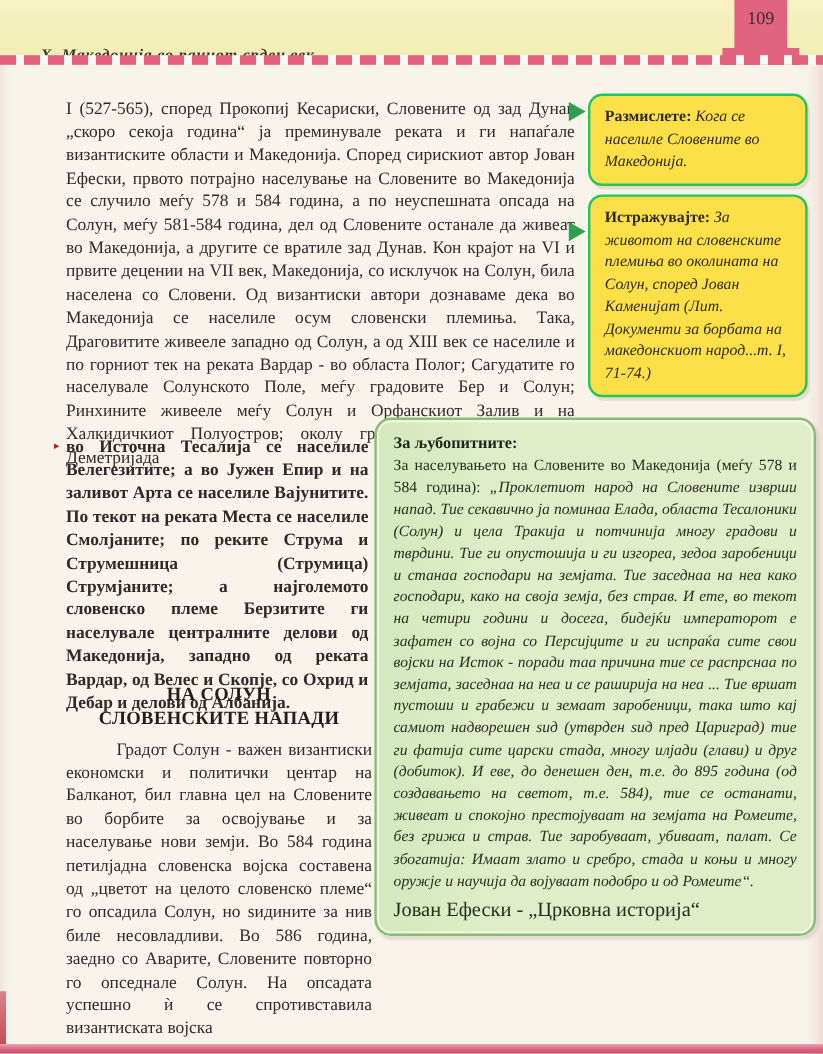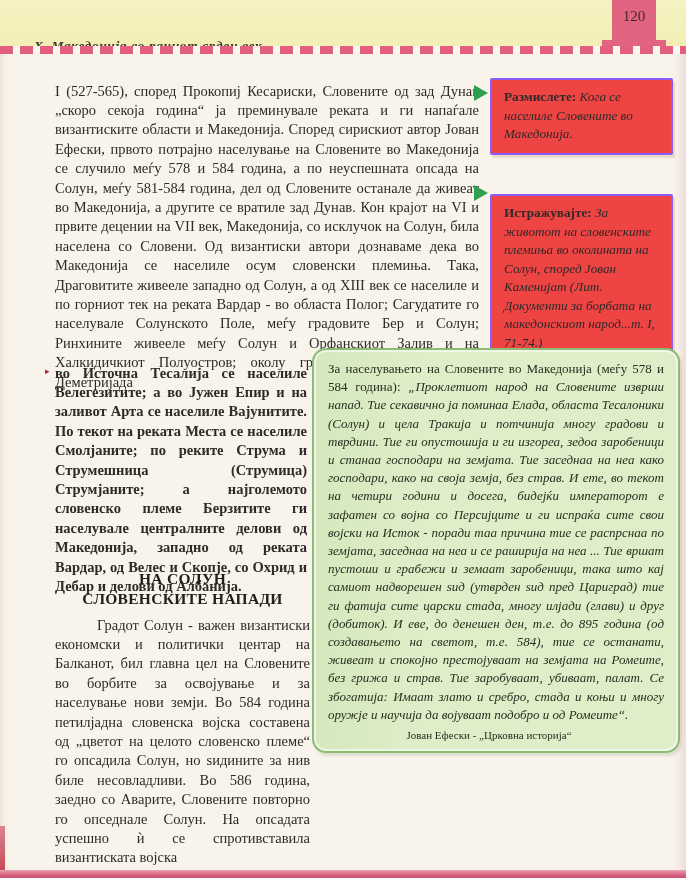--- a/index.html
+++ b/index.html
@@ -54,29 +54,29 @@
     text-align:center;font-weight:bold;font-size:15.5px;
     line-height:20px;color:#201d1b;letter-spacing:.3px;
   }
   .pen-mark{
     position:absolute;left:45px;top:366px;
     color:#a32626;font-size:9px;
   }
   
   .ybox{
     position:absolute;left:490px;width:183px;
-    background:#ef4444;
-    border:2px solid #8b5cf6;border-radius:2px;
+    background:#fde047;
+    border:2px solid #22c55e;border-radius:12px;
     padding:8px 10px 9px 12px;
     box-shadow:2px 3px 0 rgba(196,170,110,.30);
     font-size:13.2px;line-height:18.5px;color:#2d2a27;
     box-sizing:border-box;
   }
   .ybox1{top:78px;}
-  .ybox2{top:194px;}
+  .ybox2{top:162px;}
   .ybox .lbl{font-weight:bold;font-style:normal;}
   .ybox .txt{font-style:italic;}
   .tri{
     position:absolute;left:474px;width:0;height:0;
     border-top:8px solid transparent;
     border-bottom:8px solid transparent;
     border-left:14px solid #2f9e4f;
   }
   .tri1{top:85px;}
   .tri2{top:185px;}
@@ -86,21 +86,21 @@
     background:linear-gradient(90deg,#d5e8bd 0%,#dfeec9 30%,#dfeec9 100%);
     border:2px solid #8abd72;border-radius:14px;
     box-shadow:inset 0 0 0 2px rgba(255,255,255,.55), 2px 3px 2px rgba(160,160,140,.25);
     padding:9px 14px 10px 14px;
     box-sizing:border-box;color:#25301f;
   }
   .gbox .gtitle{font-weight:bold;font-size:13.6px;line-height:19px;color:#1d261a;}
   .gbox .gtext{font-size:13px;line-height:18.2px;text-align:justify;margin-top:1px;}
   .gbox .gquote{font-style:italic;font-family:Liberation Serif, serif;}
   .gbox .gattr{
-    text-align:center;font-size:11px;margin-top:5px;padding-right:14px;color:#25301f;
+    text-align:left;font-size:17px;margin-top:5px;padding-right:14px;color:#25301f;
   }
   
   .bottom-strip{
     position:absolute;left:0;bottom:0;width:686px;height:8px;
     background:linear-gradient(180deg,#eaa2b2 0%,#d66180 60%,#c9536f 100%);
   }
   .left-sliver{
     position:absolute;left:0;bottom:6px;width:5px;height:46px;
     background:linear-gradient(180deg,#d8848f,#c44b55);
   }
@@ -108,21 +108,21 @@
 </head>
 <body>
 
 <div class="page">
 
   <div class="topband"></div>
   <div class="chapter-title">X.  Македонија во раниот срден век</div>
 
   <div class="page-tab"></div>
   <div class="page-tab-foot"></div>
-  <div class="page-num">120</div>
+  <div class="page-num">109</div>
 
   <div class="dashes"></div>
 
   <p class="para p1">I (527-565), според Прокопиј Кесариски, Словените од зад Дунав „скоро секоја година“ ја преминувале реката и ги напаѓале византиските области и Македонија. Според сирискиот автор Јован Ефески, првото потрајно населување на Словените во Македонија се случило меѓу 578 и 584 година, а по неуспешната опсада на Солун, меѓу 581-584 година, дел од Словените останале да живеат во Македонија, а другите се вратиле зад Дунав. Кон крајот на VI и првите децении на VII век, Македонија, со исклучок на Солун, била населена со Словени. Од византиски автори дознаваме дека во Македонија се населиле осум словенски племиња. Така, Драговитите живееле западно од Солун, а од XIII век се населиле и по горниот тек на реката Вардар - во областа Полог; Сагудатите го населувале Солунското Поле, меѓу градовите Бер и Солун; Ринхините живееле меѓу Солун и Орфанскиот Залив и на Халкидичкиот Полуостров; околу градовите Теба (Тива) и Деметријада</p>
 
   <span class="pen-mark">▸</span>
 
   <p class="para p1b">во Источна Тесалија се населиле Велегезитите; а во Јужен Епир и на заливот Арта се населиле Вајунитите. По текот на реката Места се населиле Смолјаните; по реките Струма и Струмешница (Струмица) Струмјаните; а најголемото словенско племе Берзитите ги населувале централните делови од Македонија, западно од реката Вардар, од Велес и Скопје, со Охрид и Дебар и делови од Албанија.</p>
 
   <h2 class="section-heading">
@@ -136,20 +136,21 @@
   <div class="ybox ybox1">
     <span class="lbl">Размислете:</span><span class="txt"> Кога се населиле Словените во Македонија.</span>
   </div>
 
   <span class="tri tri2"></span>
   <div class="ybox ybox2">
     <span class="lbl">Истражувајте:</span><span class="txt"> За животот на словенските племиња во околината на Солун, според Јован Каменијат (Лит. Документи за борбата на македонскиот народ...т. I, 71-74.)</span>
   </div>
 
   <div class="gbox">
+    <div class="gtitle">За љубопитните:</div>
     <div class="gtext">
       <span>За населувањето на Словените во Македонија (меѓу 578 и 584 година): </span><span class="gquote">„Проклетиот народ на Словените изврши напад. Тие секавично ја поминаа Елада, областа Тесалоники (Солун) и цела Тракија и потчинија многу градови и тврдини. Тие ги опустошија и ги изгореа, зедоа заробеници и станаа господари на земјата. Тие заседнаа на неа како господари, како на своја земја, без страв. И ете, во текот на четири години и досега,  бидејќи императорот е зафатен со војна со Персијците и ги испраќа сите свои војски на Исток - поради таа причина тие се распрснаа по земјата, заседнаа на неа и се раширија на неа ... Тие вршат пустоши и грабежи и земаат заробеници, така што кај самиот надворешен ѕид (утврден ѕид пред Цариград) тие ги фатија сите царски стада, многу илјади (глави) и друг (добиток). И еве, до денешен ден, т.е. до 895 година (од создавањето на светот, т.е. 584), тие се останати, живеат и спокојно престојуваат на земјата на Ромеите, без грижа и страв. Тие заробуваат, убиваат, палат. Се збогатија: Имаат злато и сребро, стада и коњи и многу оружје и научија да војуваат подобро и од Ромеите“.</span>
     </div>
     <div class="gattr">Јован Ефески - „Црковна историја“</div>
   </div>
 
   <div class="left-sliver"></div>
   <div class="bottom-strip"></div>
 </div>
 

